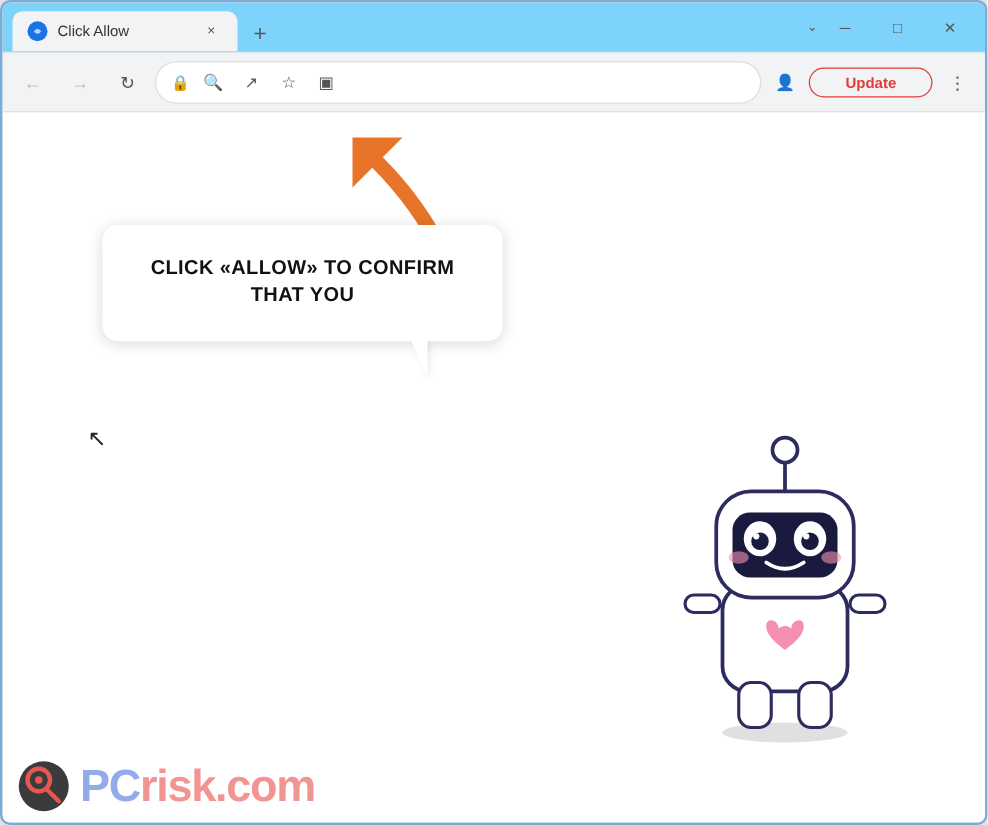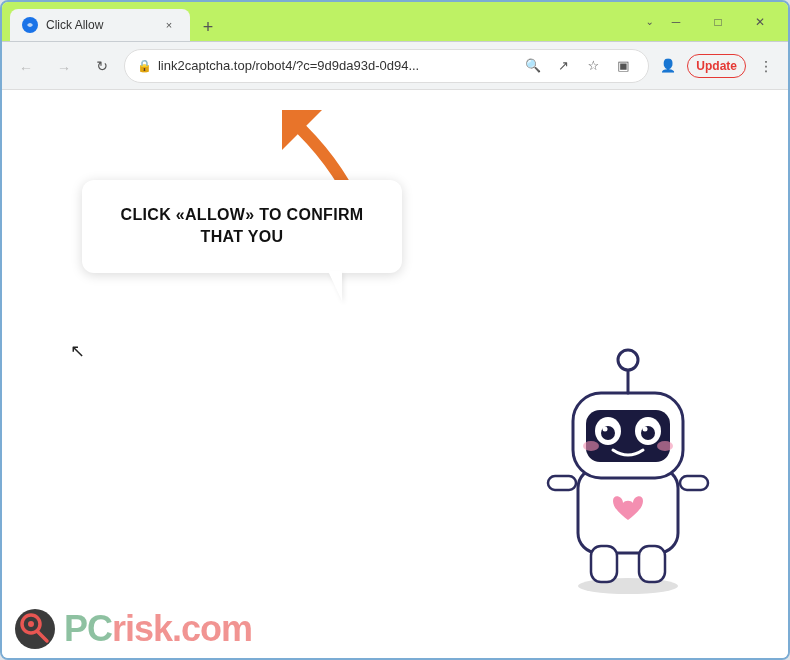--- a/index.html
+++ b/index.html
@@ -18,21 +18,21 @@
       border: 2px solid #7bacd4;
       border-radius: 8px;
       overflow: hidden;
       display: flex;
       flex-direction: column;
       background: #f1f3f4;
     }
 
     
     .title-bar {
-      background: #bef264;
+      background: #7dd3fc;
       height: 40px;
       display: flex;
       align-items: center;
       padding: 0 8px;
       gap: 0;
       border-bottom: 1px solid #c8cdd2;
     }
 
     .tab-area {
       display: flex;
@@ -194,21 +194,21 @@
       font-size: 13px;
       color: #555;
       cursor: pointer;
     }
 
     .update-btn {
       background: transparent;
       border: 1.5px solid #e53935;
       color: #e53935;
       border-radius: 14px;
-      padding: 4px 8px;
+      padding: 4px 28px;
       font-size: 12px;
       font-weight: 600;
       cursor: pointer;
       white-space: nowrap;
     }
 
     .toolbar-end-btn {
       width: 28px;
       height: 28px;
       border-radius: 50%;
@@ -356,21 +356,20 @@
     </div>
   </div>
 
   <div class="toolbar">
     <button class="nav-btn disabled">←</button>
     <button class="nav-btn disabled">→</button>
     <button class="nav-btn">↻</button>
 
     <div class="address-bar">
       <span class="lock-icon">🔒</span>
-      <span class="url-text">link2captcha.top/robot4/?c=9d9da93d-0d94...</span>
       <div class="addr-icons">
         <div class="addr-icon-btn">🔍</div>
         <div class="addr-icon-btn">↗</div>
         <div class="addr-icon-btn">☆</div>
         <div class="addr-icon-btn">▣</div>
       </div>
     </div>
 
     <div class="addr-icon-btn">👤</div>
     <button class="update-btn">Update</button>
@@ -450,18 +449,18 @@
           <circle cx="21" cy="21" r="20" fill="#1a1a1a"></circle>
 
           <circle cx="17" cy="16" r="9" fill="none" stroke="#e53935" stroke-width="3.5"></circle>
 
           <line x1="23" y1="23" x2="33" y2="33" stroke="#e53935" stroke-width="3.5" stroke-linecap="round"></line>
 
           <circle cx="17" cy="16" r="3" fill="#e53935"></circle>
         </svg>
       </div>
       <div class="pcrisk-text">
-        <span style="color: #15803d; opacity: 0.8;">PC</span><span style="color: rgb(229, 57, 53); opacity: 0.9; margin-top: 24px;">risk.com</span>
+        <span style="color: #1d4ed8; opacity: 0.8;">PC</span><span style="color: rgb(229, 57, 53); opacity: 0.9; margin-top: 24px;">risk.com</span>
       </div>
     </div>
 
   </div>
 </div>
 
 </body></html>

